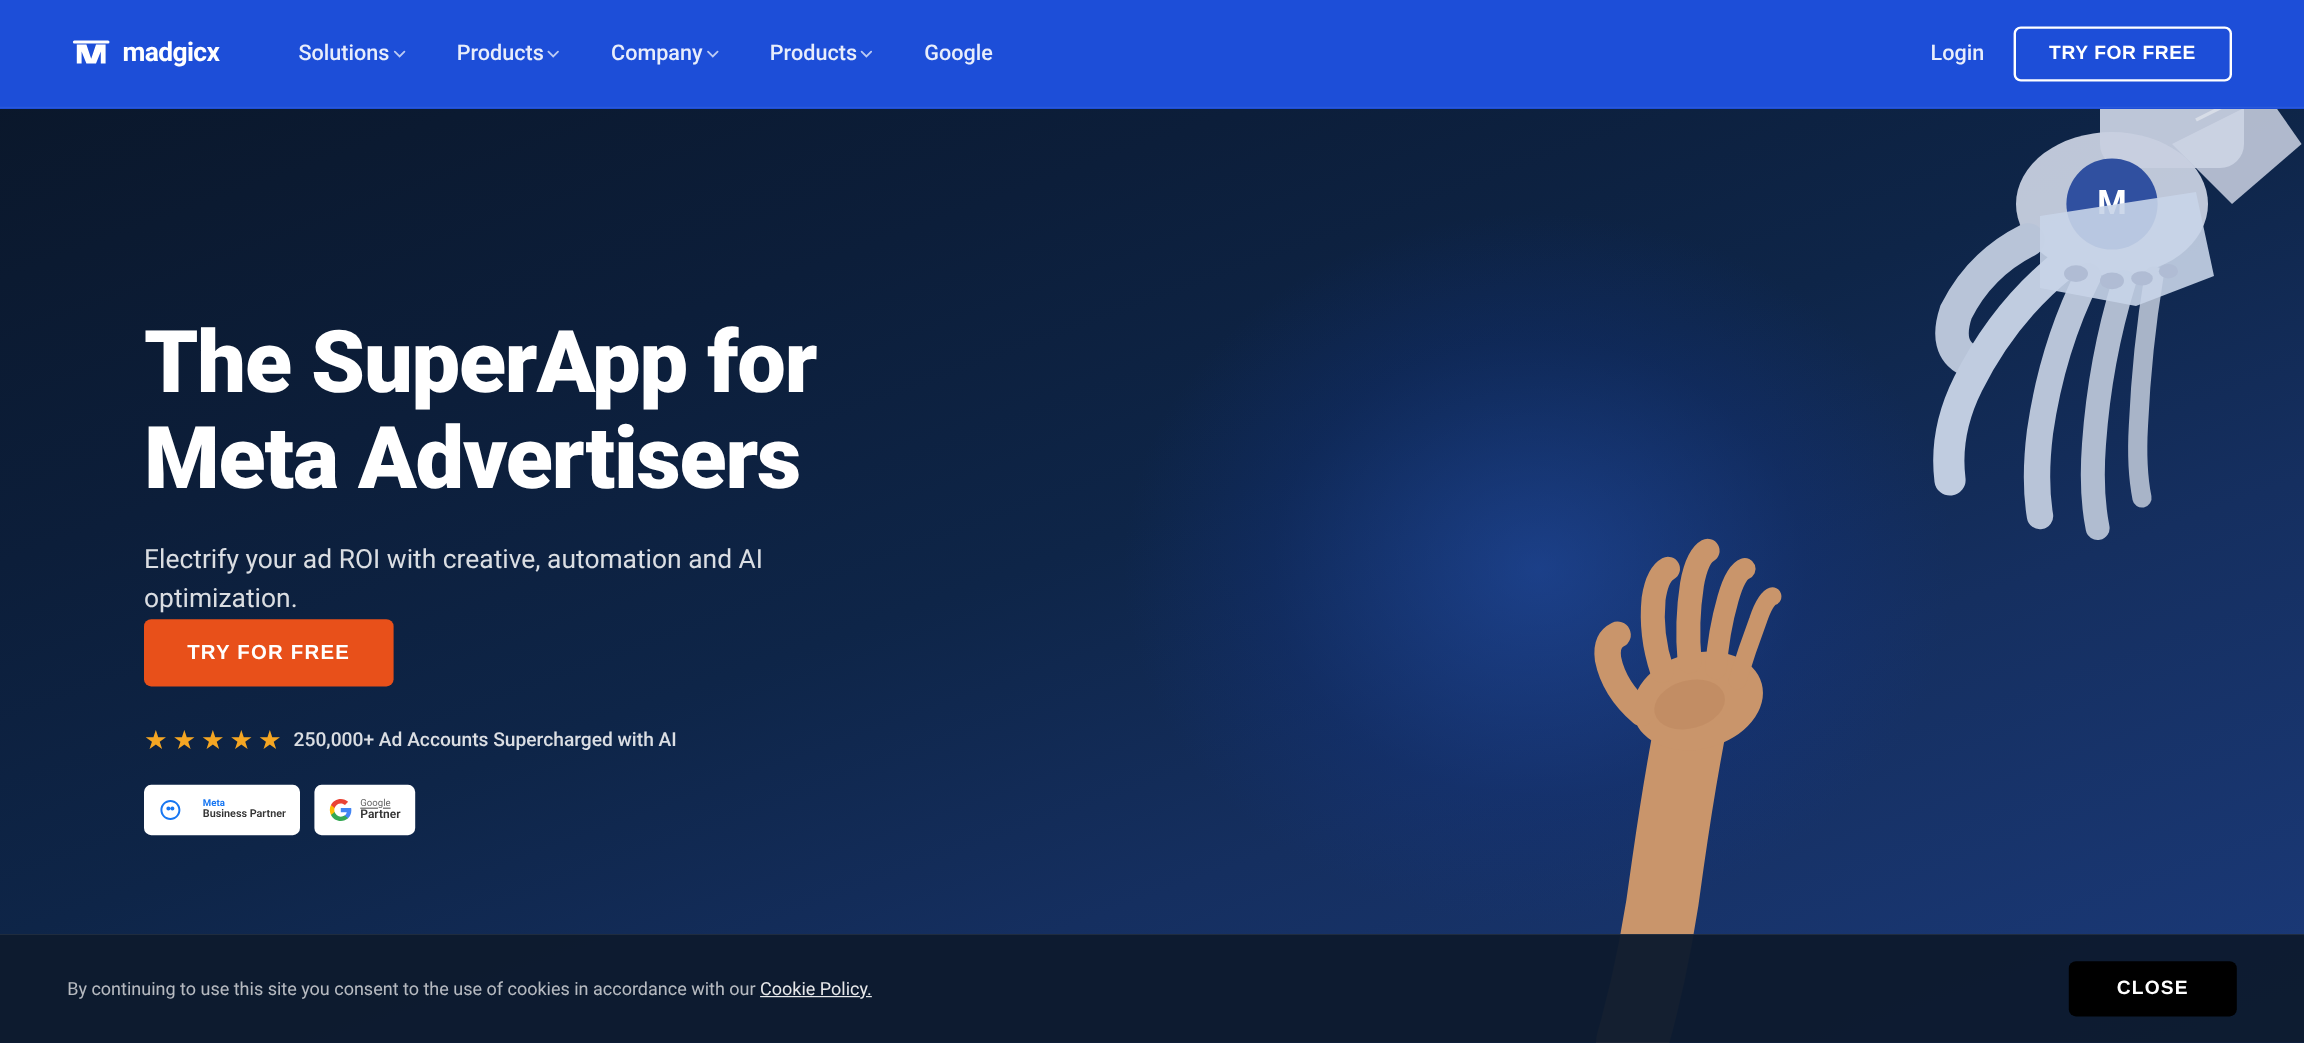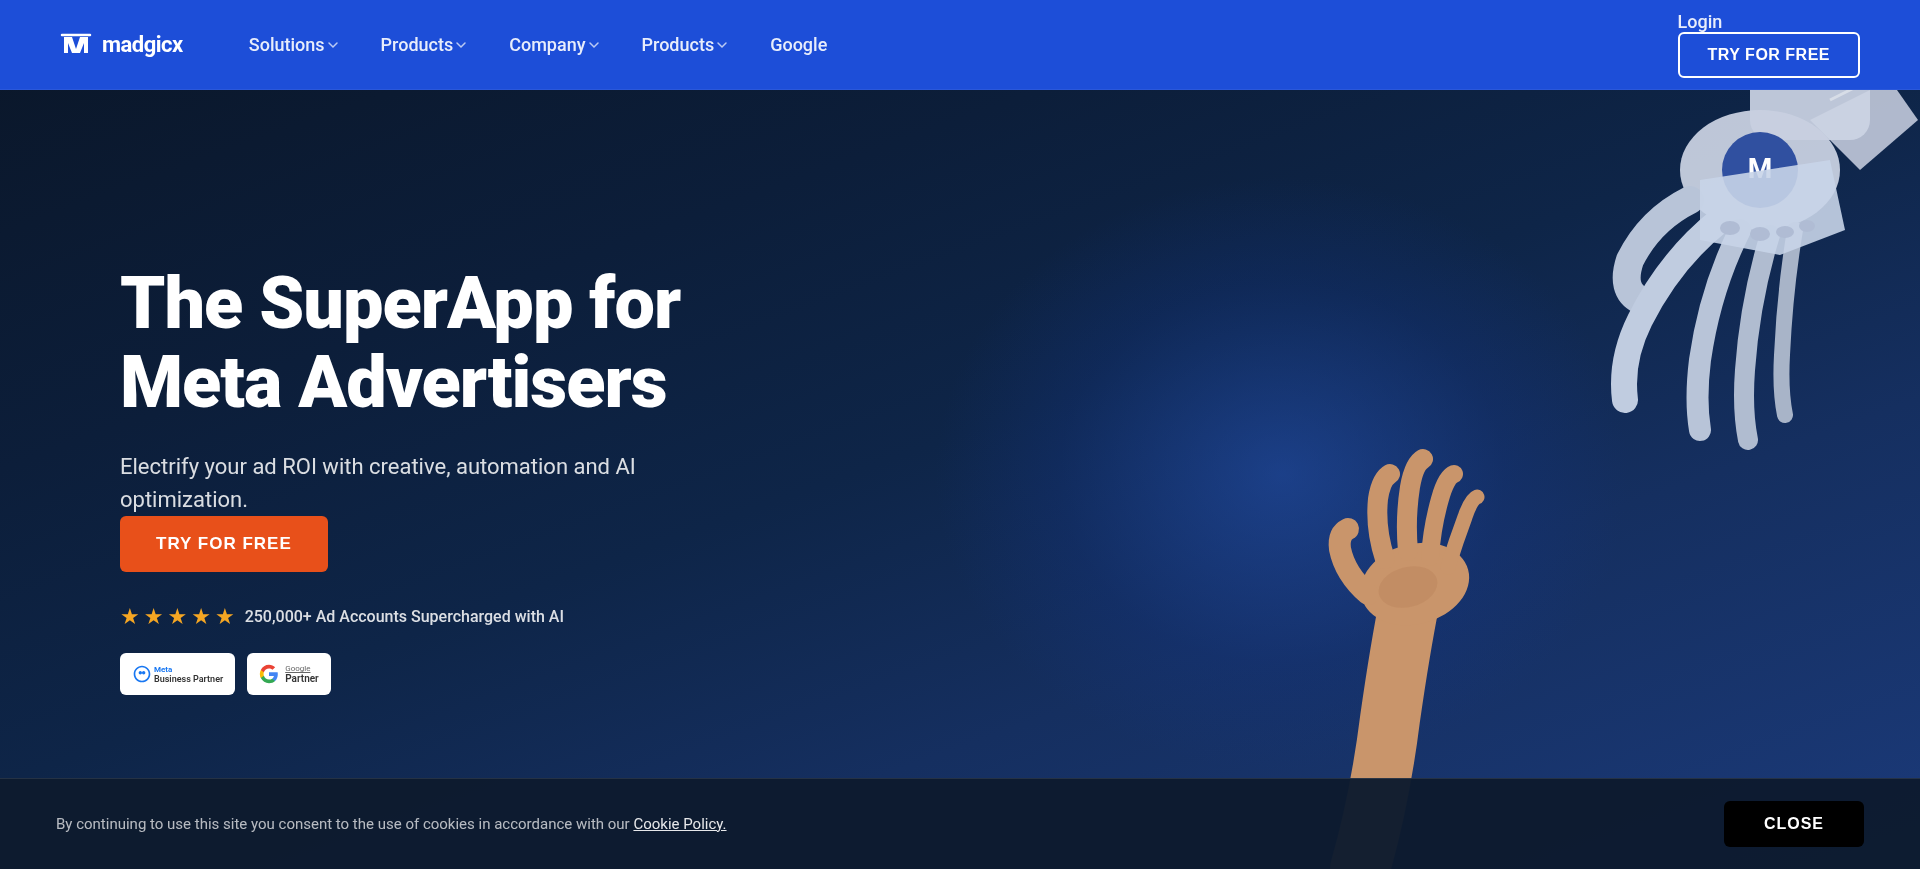--- a/index.html
+++ b/index.html
@@ -74,21 +74,22 @@
     }
 
     .nav-chevron {
       width: 12px;
       height: 12px;
       opacity: 0.7;
     }
 
     .nav-actions {
       display: flex;
-      flex-direction: column;
+      align-items: center;
+      gap: 24px;
     }
 
     .nav-login {
       color: rgba(255,255,255,0.9);
       font-size: 18px;
       font-weight: 500;
       cursor: pointer;
     }
 
     .nav-cta {
@@ -193,21 +194,21 @@
       gap: 12px;
       align-items: center;
     }
 
     .badge {
       background: white;
       border-radius: 6px;
       padding: 6px 12px;
       display: flex;
       align-items: center;
-      gap: 2px;
+      gap: 17px;
       height: 42px;
     }
 
     .badge-meta {
       display: flex;
       flex-direction: column;
       align-items: flex-start;
     }
 
     .google-partner-badge {

